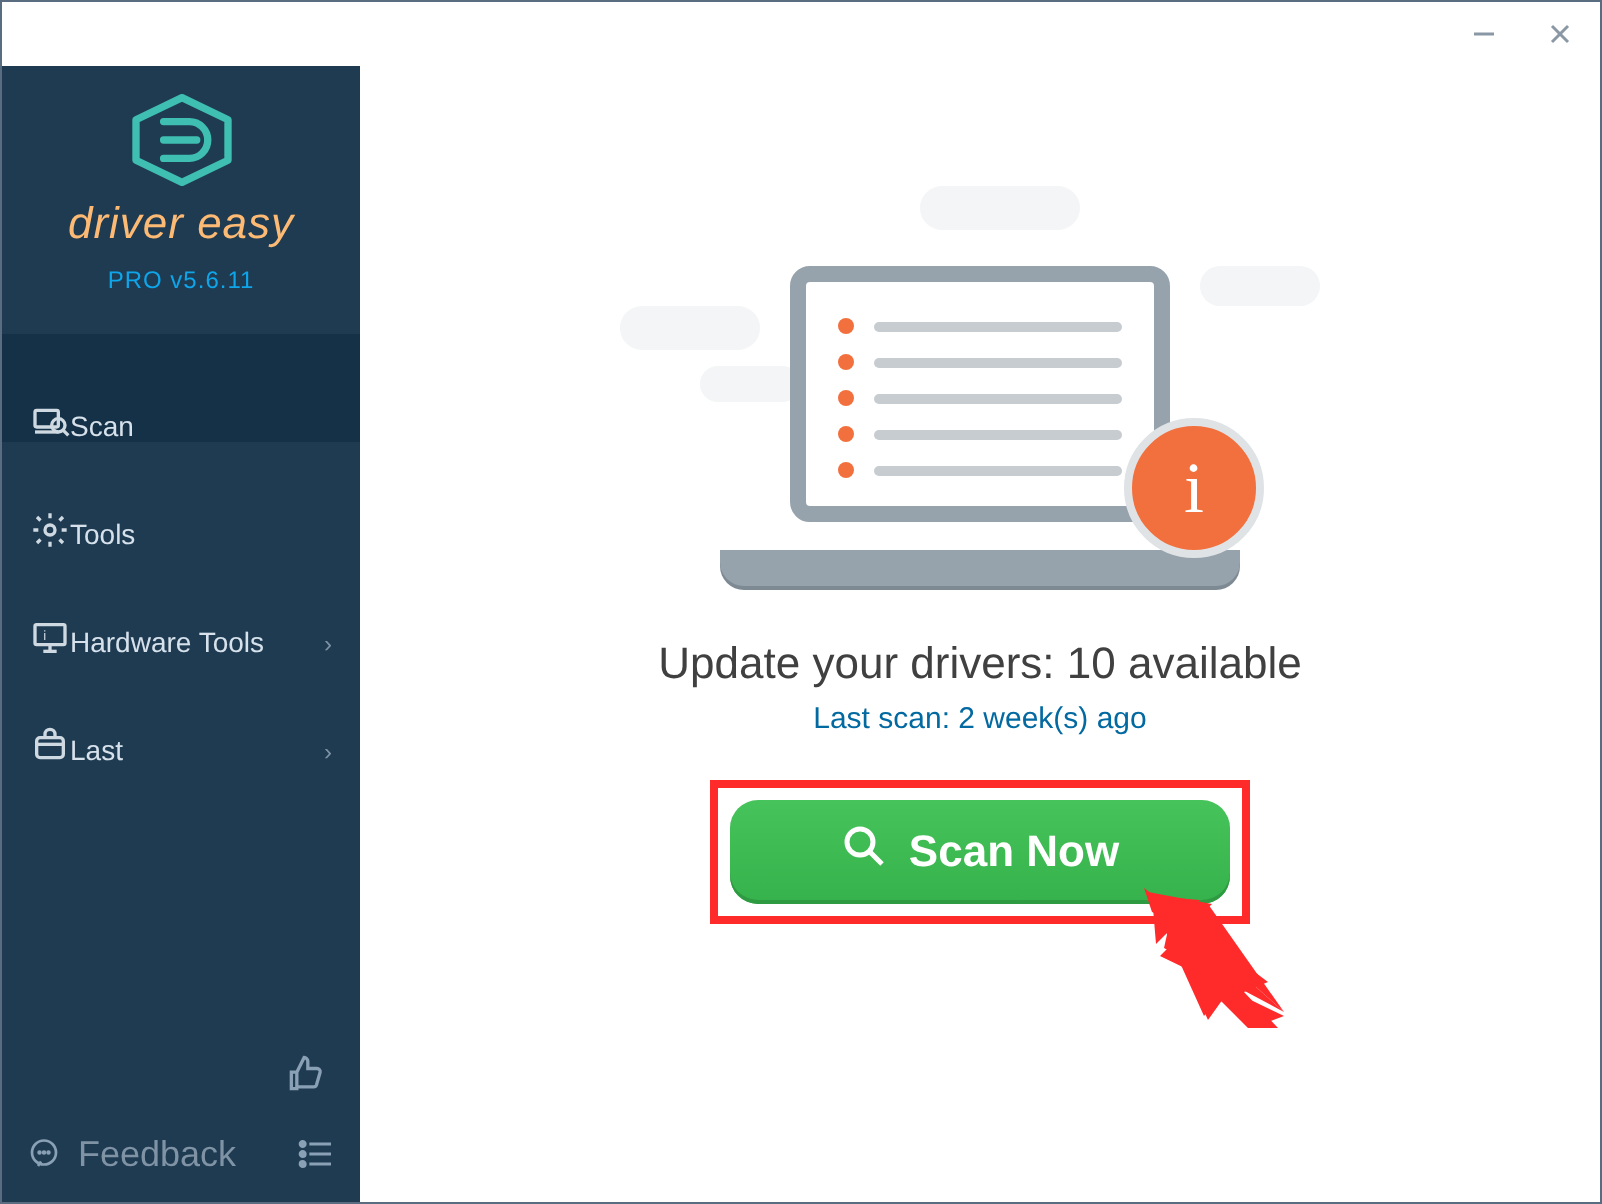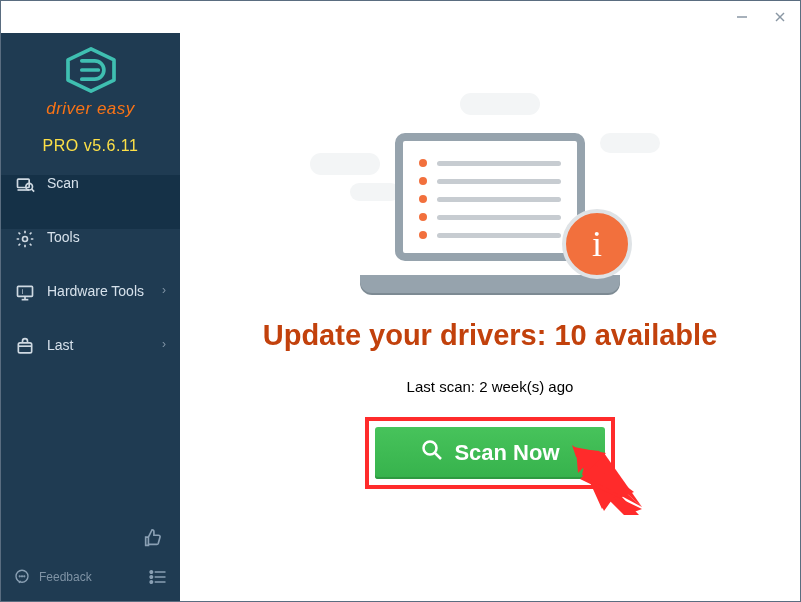--- a/index.html
+++ b/index.html
@@ -16,35 +16,35 @@
     width: 28px; height: 24px; display: flex; align-items: center; justify-content: center;
     color: #7f8c9a; font-size: 15px; font-weight: 300; cursor: default;
   }
   .content { flex: 1; display: flex; min-height: 0; }
   .sidebar {
     width: 179px; background: #1f3b52; display: flex; flex-direction: column;
     color: #cfd9e2;
   }
   .brand { padding: 14px 0 20px 0; display: flex; flex-direction: column; align-items: center; }
   .brand .logo { width: 56px; height: 46px; margin-bottom: 6px; }
-  .brand .name { font-style: italic; font-size: 17px; color: #f97316; letter-spacing: .5px; font-weight: 500;}
-  .brand .ver { color: #fde047; font-size: 16px; margin-top: 18px; letter-spacing: .5px;}
+  .brand .name { font-style: italic; font-size: 22px; color: #fdba74; letter-spacing: .5px; font-weight: 500;}
+  .brand .ver { color: #0ea5e9; font-size: 12px; margin-top: 8px; letter-spacing: .5px;}
   .nav { display: flex; flex-direction: column; }
   .nav-item {
-    height: 54px; display: flex; align-items: flex-start; padding: 0 14px; gap: 12px;
+    height: 54px; display: flex; align-items: flex-end; padding: 0 14px; 
     color: #d6e1eb; font-size: 14px; cursor: default; position: relative;
   }
   .nav-item.active { background: #153147; }
   .nav-item .chev { margin-left: auto; font-size: 12px; color: #7f93a5; }
   .nav-item .icon { width: 20px; height: 20px; display: flex; align-items: center; justify-content: center; }
   .nav-item .icon svg { display:block; }
   .spacer { flex: 1; }
   .sidebar-footer {
     display: flex; align-items: center; height: 48px; padding: 0 12px; gap: 10px;
-    color: #7f93a5; font-size: 12px;
+    color: #7f93a5; font-size: 18px;
   }
   .sidebar-footer .left { display:flex; align-items: center; gap:8px;}
   .sidebar-footer .right { margin-left:auto; display:flex; gap:12px; align-items:center;}
   .sidebar-footer svg { display:block; }
   .thumbs-row { display:flex; justify-content:flex-end; padding: 0 16px 0 0;}
   .thumbs { color:#8aa0b4; }
 
   .main {
     flex: 1; display: flex; flex-direction: column; align-items: center; justify-content: flex-start;
     padding-top: 60px; position: relative;
@@ -64,29 +64,29 @@
   .row { display:flex; align-items:center; gap:10px;}
   .dot { width:8px; height:8px; background:#f2703d; border-radius:50%; }
   .info-badge {
     width: 70px; height: 70px; background: #f2703d; border-radius: 50%; border: 4px solid #dfe3e6;
     position: absolute; right: 8px; bottom: 14px; display:flex; align-items:center; justify-content:center;
     color:#fff; font-size: 36px; font-family: serif; font-weight: 500;
   }
   .clouds { position:absolute; inset:0; pointer-events:none;}
   .cloud { position:absolute; background:#f3f5f6; border-radius: 40px; }
 
-  .headline { margin-top: 26px; color:#c2410c; font-size: 29px; font-weight: 700; text-align:center;}
-  .subline { margin-top: 26px; color:#000000; font-size: 15px; }
+  .headline { margin-top: 26px; color:#404040; font-size: 22px; font-weight: 400; text-align:center;}
+  .subline { margin-top: 6px; color:#0369a1; font-size: 15px; }
   .scan-wrap {
     margin-top: 22px; border: 4px solid #ff2b2b; padding: 6px; display:inline-block;
   }
   .scan-btn {
-    background: linear-gradient(#47c35b, #36b24c); border:none; width: 230px; height: 52px;
+    background: linear-gradient(#47c35b, #36b24c); border:none; width: 250px; height: 52px;
     display:flex; align-items:center; justify-content:center; gap:10px; color:#fff;
-    font-size: 22px; font-weight: 600; border-radius: 3px; box-shadow: inset 0 -2px 0 #2e9a41;
+    font-size: 22px; font-weight: 600; border-radius: 14px; box-shadow: inset 0 -2px 0 #2e9a41;
     cursor: default;
   }
   .arrow { position:absolute; right: 146px; bottom: 80px; }
 </style>
 </head>
 <body>
 
 <div class="window">
   <div class="titlebar">
     <div class="winbtn">

